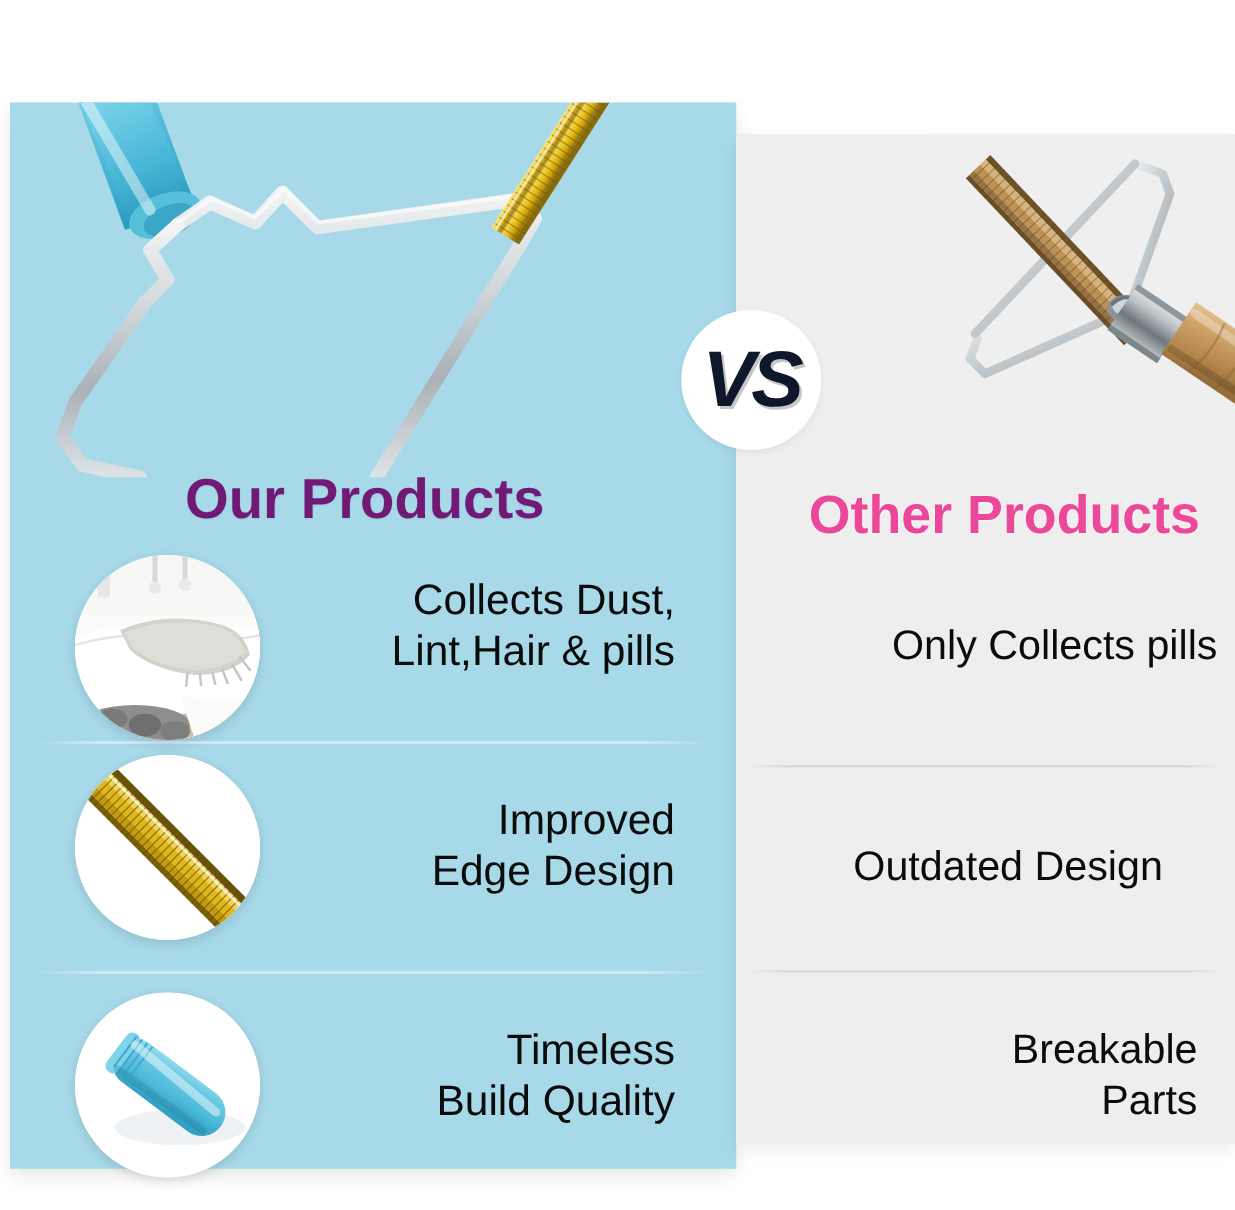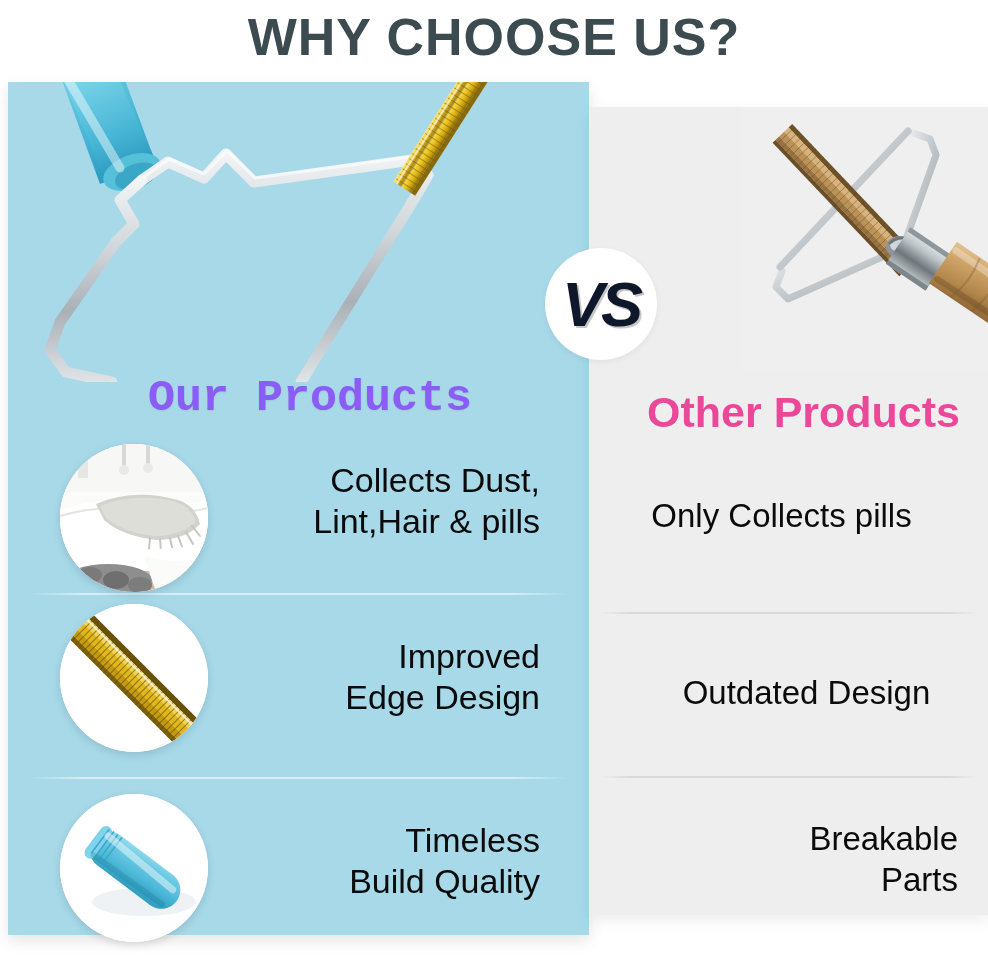--- a/index.html
+++ b/index.html
@@ -101,24 +101,24 @@
     color: #0f172a;
     letter-spacing: -3px;
     text-shadow: 2px 2px 0 rgba(0,0,0,0.22);
   }
 
   
   .heading-ours {
     position: absolute;
     left: 148px;
     top: 373px;
-    font-family: Liberation Mono, monospace;
+    font-family: Liberation Sans, sans-serif;
     font-weight: bold;
     font-size: 45px;
-    color: #8b5cf6;
+    color: #701a75;
     white-space: nowrap;
     z-index: 30;
     text-shadow: 0 1px 2px rgba(0,0,0,0.07);
   }
   .heading-other {
     position: absolute;
     left: 631px;
     top: 388px;
     font-family: "Liberation Sans", sans-serif;
     font-weight: bold;
@@ -191,21 +191,21 @@
   .other-row.o2 { top: 672px; padding-left: 22px; }
   .other-row.o3 { top: 818px; }
 
   .other-text {
     font-family: "Liberation Sans", sans-serif;
     font-size: 33px;
     line-height: 41px;
     color: #0b0b0b;
     white-space: pre-line;
   }
-  .other-row.o1 .other-text { text-align: center; padding-right: 14px; }
+  .other-row.o1 .other-text { text-align: right; padding-right: 14px; }
   .other-row.o2 .other-text { text-align: center; padding-right: 8px; }
   .other-row.o3 .other-text { text-align: right; padding-right: 30px; }
 
   .other-divider {
     position: absolute;
     left: 600px;
     width: 378px;
     height: 2px;
     background: linear-gradient(to right,
         rgba(255,255,255,0.0) 0%,
@@ -216,21 +216,20 @@
   .other-divider.od1 { top: 612px; }
   .other-divider.od2 { top: 776px; }
 
   svg { display: block; }
 </style>
 </head>
 <body>
 
 <div id="page">
 
-  <div class="page-title">WHY CHOOSE US?</div>
 
   <div class="panel-left"></div>
 
   <div class="hero-left">
     <svg width="581" height="300" viewBox="0 0 581 300">
       <defs>
         <linearGradient id="blueHandle" x1="0" y1="0" x2="0.35" y2="1">
           <stop offset="0%" stop-color="#8fdcef"></stop>
           <stop offset="35%" stop-color="#6ccbe4"></stop>
           <stop offset="75%" stop-color="#45b4d4"></stop>

